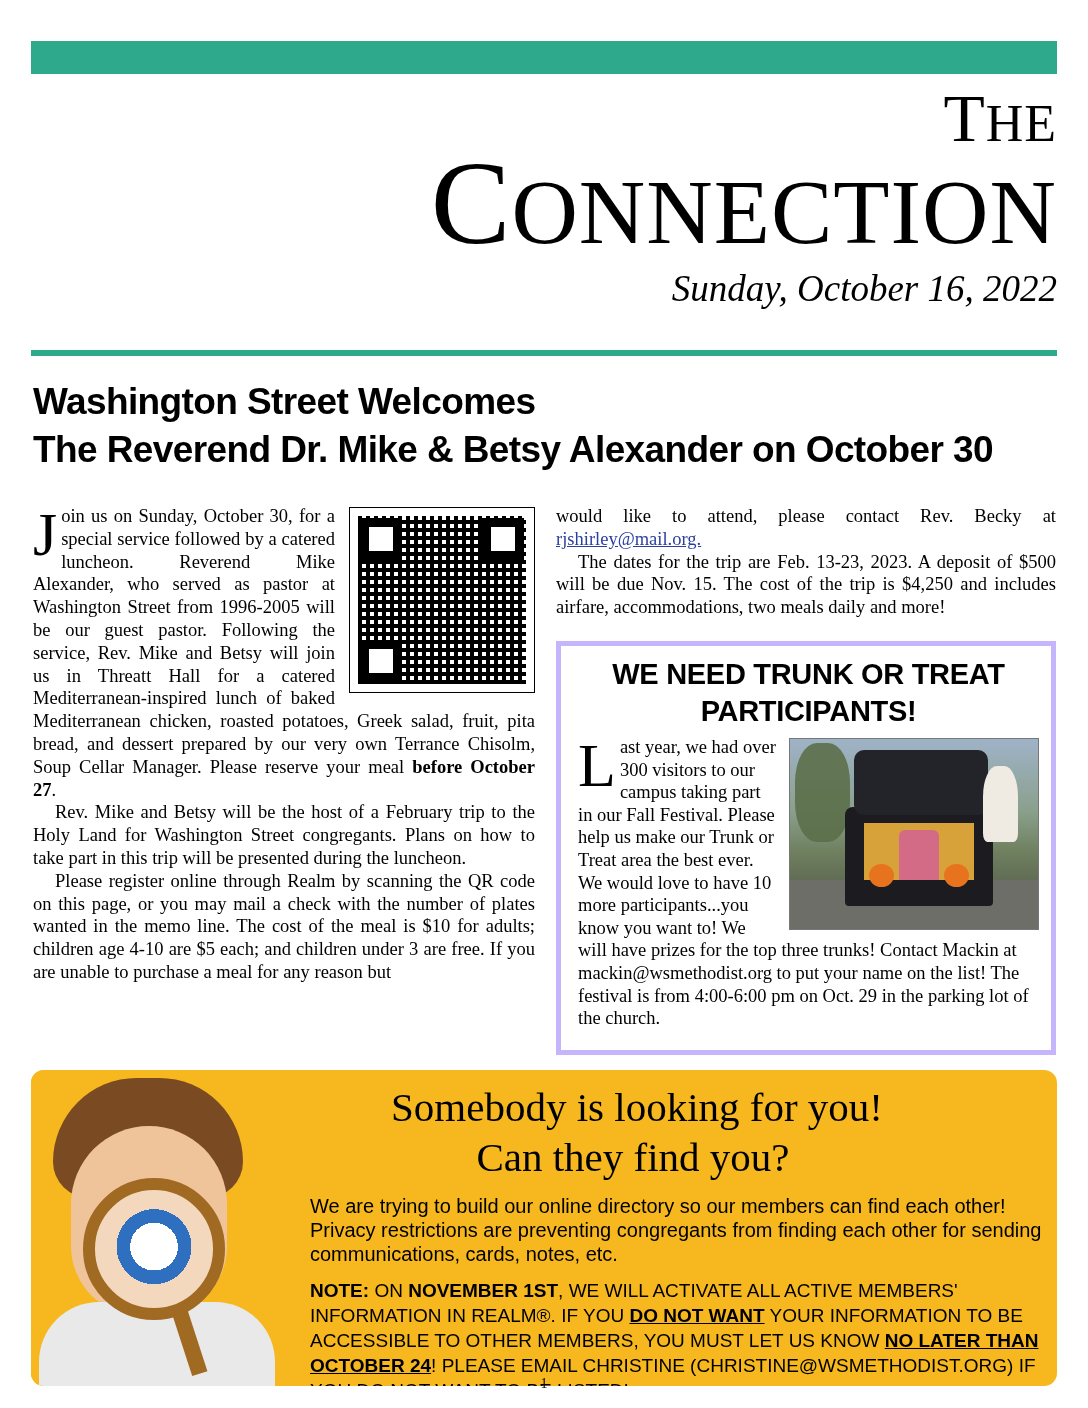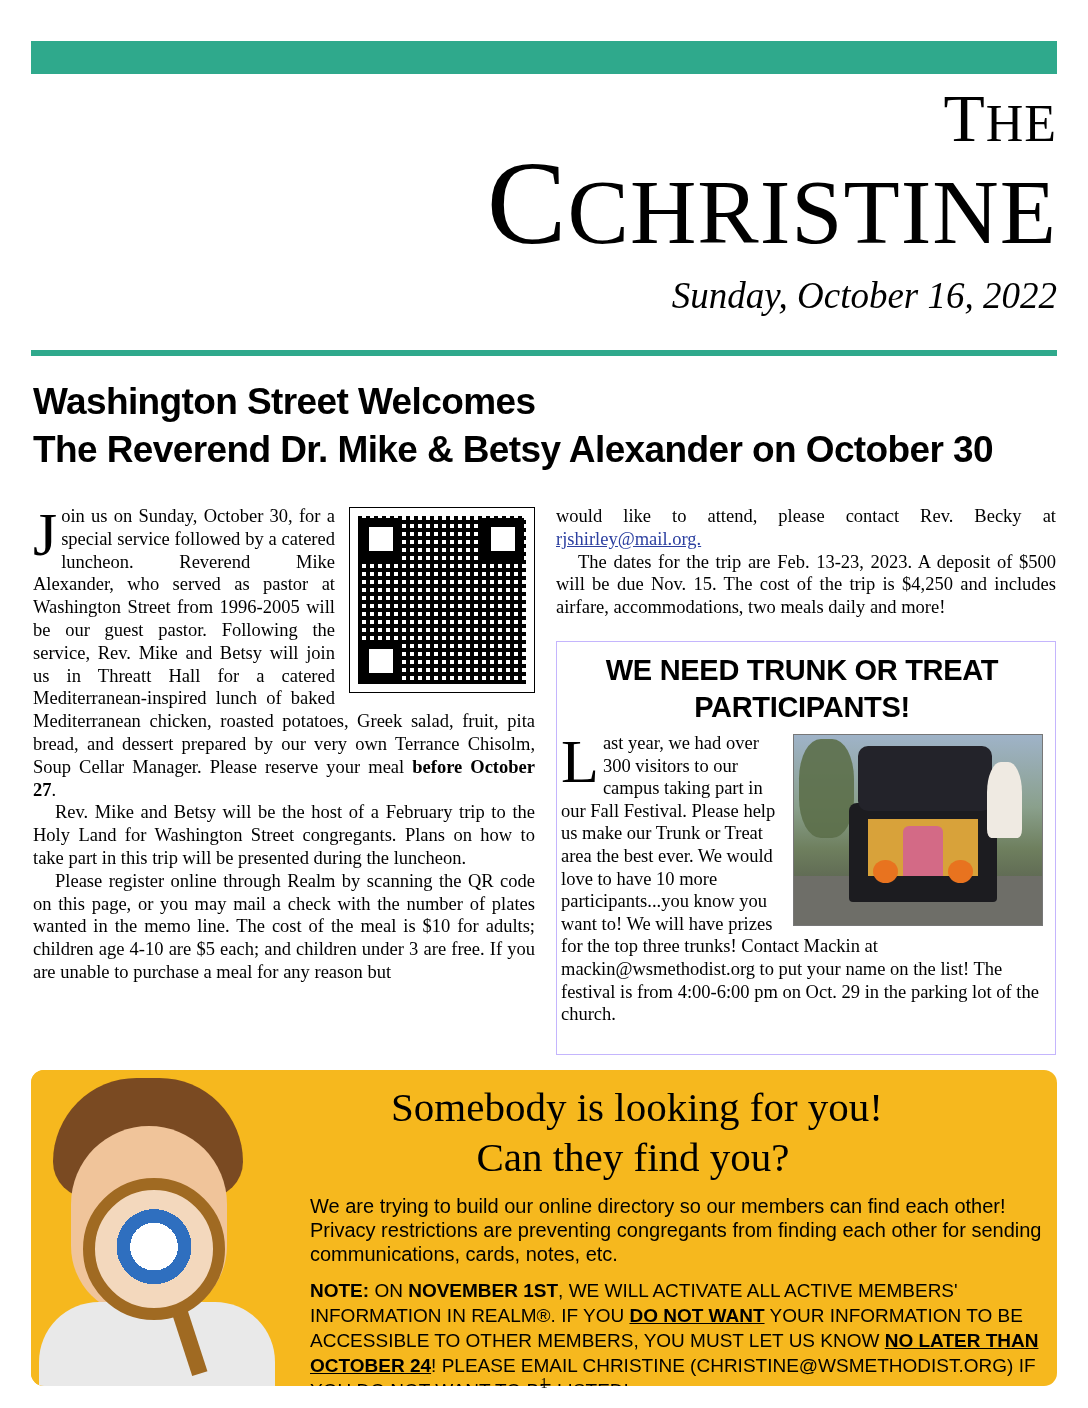--- a/index.html
+++ b/index.html
@@ -57,21 +57,21 @@
     margin-top: -8px;
   }
   .smallcap-first {
     font-size: 1.30em;
   }
   .mast-date {
     font-family: "Liberation Serif", serif;
     font-style: italic;
     font-size: 37px;
     line-height: 42px;
-    margin-top: 15px;
+    margin-top: 8px;
   }
   .rule-teal {
     position: absolute;
     left: 31px;
     top: 350px;
     width: 1026px;
     height: 6px;
     background: #2FA98C;
   }
 
@@ -159,23 +159,23 @@
   }
   b { font-weight: bold; }
 
   
   .tot-box {
     position: absolute;
     left: 556px;
     top: 641px;
     width: 500px;
     height: 414px;
-    border: 1px solid #c4b5fd;
+    border: 5px solid #c4b5fd;
     box-sizing: border-box;
-    padding: 10px 12px 8px 4px;
+    padding: 10px 12px 8px 17px;
   }
   .tot-title {
     font-family: "Liberation Sans", sans-serif;
     font-weight: bold;
     font-size: 29px;
     line-height: 37px;
     text-align: center;
     letter-spacing: -0.3px;
   }
   .tot-body {
@@ -318,21 +318,21 @@
 
 <div class="page">
 
   <div class="top-bar"></div>
 
   <div class="masthead">
     <div class="mast-line1">
       <span class="smallcap-first">T</span><span>HE</span>
     </div>
     <div class="mast-line2">
-      <span class="smallcap-first">C</span><span>CHRISTINE</span>
+      <span class="smallcap-first">C</span><span>ONNECTION</span>
     </div>
     <div class="mast-date">Sunday, October 16, 2022</div>
   </div>
 
   <div class="rule-teal"></div>
 
   <div class="headline">
     <div>Washington Street Welcomes</div>
     <div>The Reverend Dr. Mike &amp; Betsy Alexander on October 30</div>
   </div>

